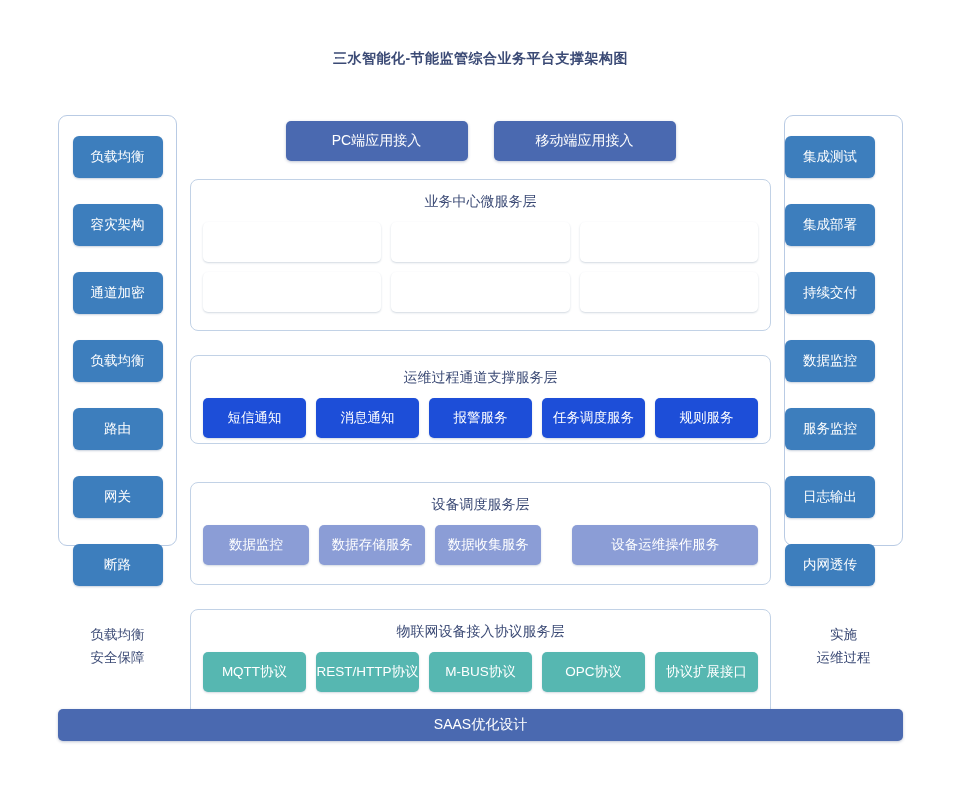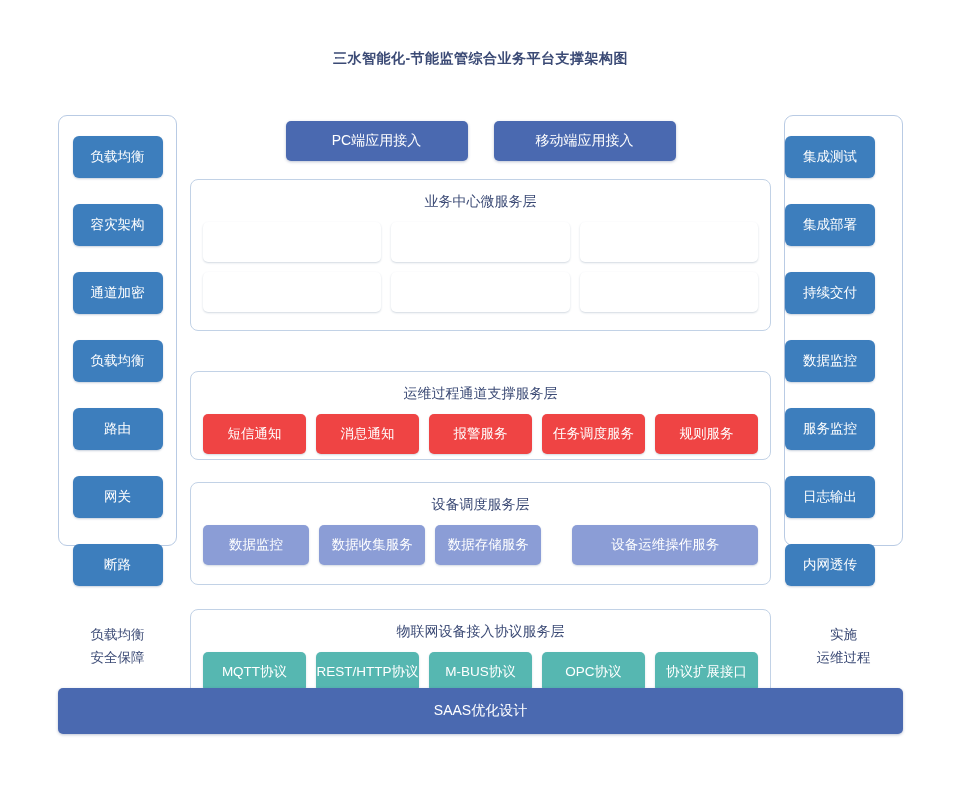--- a/index.html
+++ b/index.html
@@ -137,38 +137,38 @@
     color: #ffffff;
     font-size: 13.5px;
     display: flex;
     align-items: center;
     justify-content: center;
     box-shadow: 0 1px 2px rgba(50,80,120,0.22);
     flex: 1 1 0;
     text-align: center;
     white-space: nowrap;
   }
-  .chip.ops    { background: #ef4444; }
+  .chip.ops    { background: #1d4ed8; }
   .chip.device { background: #8b9dd6; }
   .chip.iot    { background: #56b7b1; }
   .chip.wide   { flex: 1.75 1 0; margin-left: 21px; }
 
   
   #layer-business { top: 64px;  height: 152px; }
-  #layer-ops      { top: 256px; height: 89px; }
+  #layer-ops      { top: 240px; height: 89px; }
   #layer-device   { top: 367px; height: 103px; }
   #layer-iot      { top: 494px; height: 111px; }
 
   
   .bottom-bar {
     position: absolute;
     left: 58px;
-    top: 688px;
+    top: 709px;
     width: 845px;
-    height: 46px;
+    height: 32px;
     border-radius: 5px;
     background: #4a69b0;
     color: #ffffff;
     font-size: 14px;
     display: flex;
     align-items: center;
     justify-content: center;
     box-shadow: 0 1px 3px rgba(40,60,110,0.3);
   }
 </style>
@@ -238,22 +238,22 @@
             <div class="chip ops">消息通知</div>
             <div class="chip ops">报警服务</div>
             <div class="chip ops">任务调度服务</div>
             <div class="chip ops">规则服务</div>
           </div>
         </div>
       <div class="layer" id="layer-device">
           <div class="layer-title">设备调度服务层</div>
           <div class="chip-row">
             <div class="chip device">数据监控</div>
+            <div class="chip device">数据存储服务</div>
             <div class="chip device">数据收集服务</div>
-            <div class="chip device">数据存储服务</div>
             <div class="chip device wide">设备运维操作服务</div>
           </div>
         </div>
       <div class="layer" id="layer-iot">
           <div class="layer-title">物联网设备接入协议服务层</div>
           <div class="chip-row">
             <div class="chip iot">MQTT协议</div>
             <div class="chip iot">REST/HTTP协议</div>
             <div class="chip iot">M-BUS协议</div>
             <div class="chip iot">OPC协议</div>

